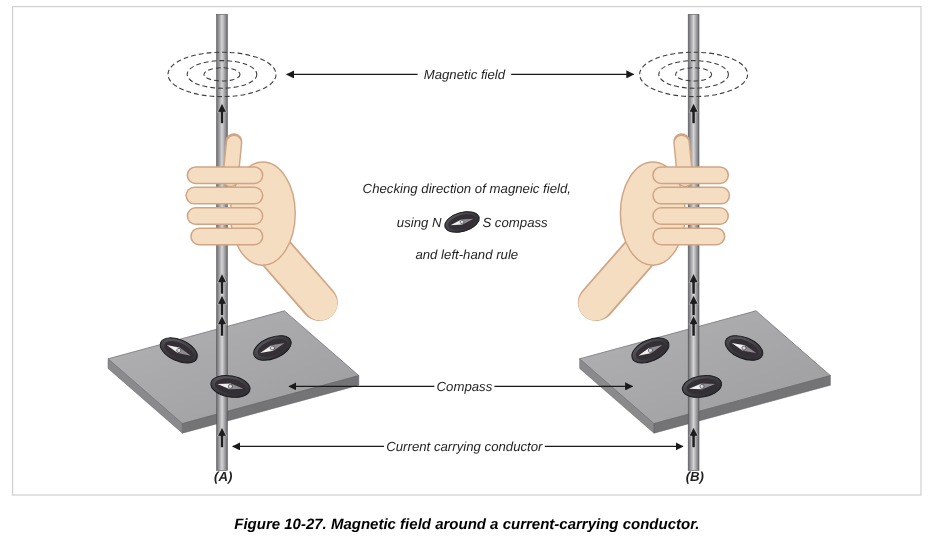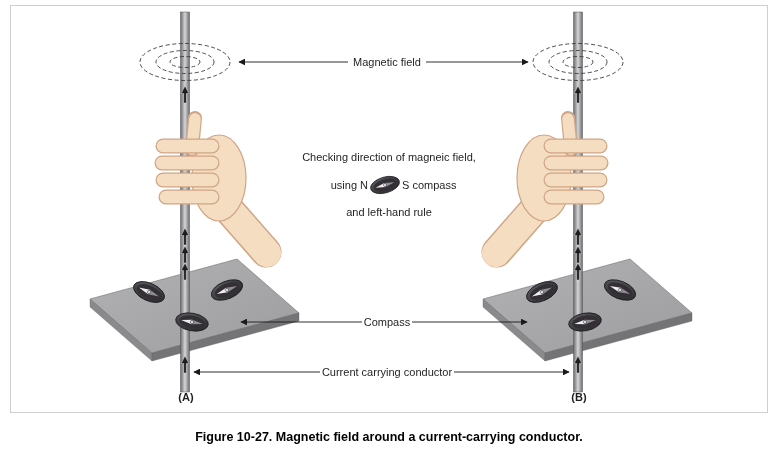--- a/index.html
+++ b/index.html
@@ -1,17 +1,17 @@
 <!DOCTYPE html>
 <html><head>
 <meta charset="utf-8">
 <style>
   html,body{margin:0;padding:0;background:#ffffff;}
   .stage{position:relative;width:779px;height:456px;background:#ffffff;overflow:hidden;
-         font-family:"Liberation Sans", sans-serif;}
+         font-family:"Liberation Sans", sans-serif;font-style:italic;}
   svg text{font-family:"Liberation Sans", sans-serif;fill:#1f1f1f;}
   .lbl{font-size:11px;}
   .panel-letter{font-size:11px;font-weight:bold;}
   .caption{font-size:12.5px;font-weight:bold;fill:#000;}
   .ptr{stroke:#1a1a1a;stroke-width:0.9;}
 </style>
 </head>
 <body>
 
 <div class="stage">

